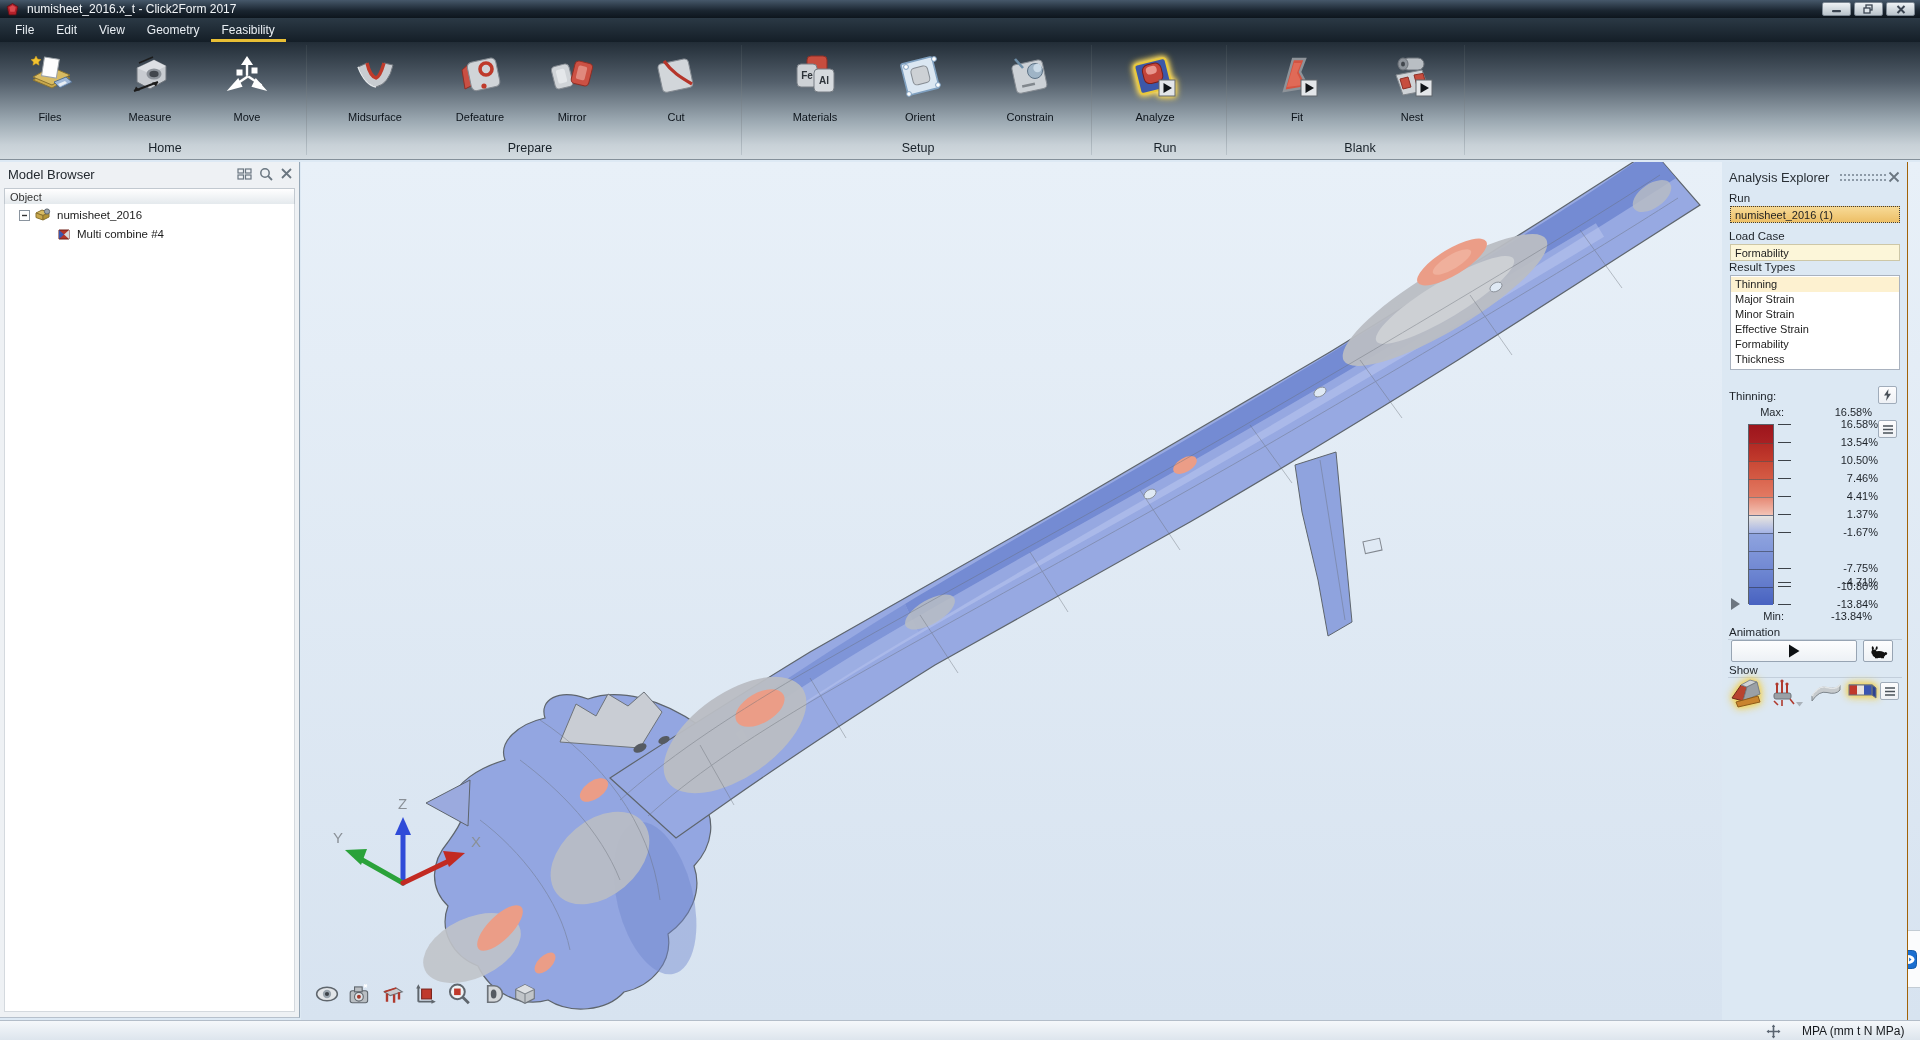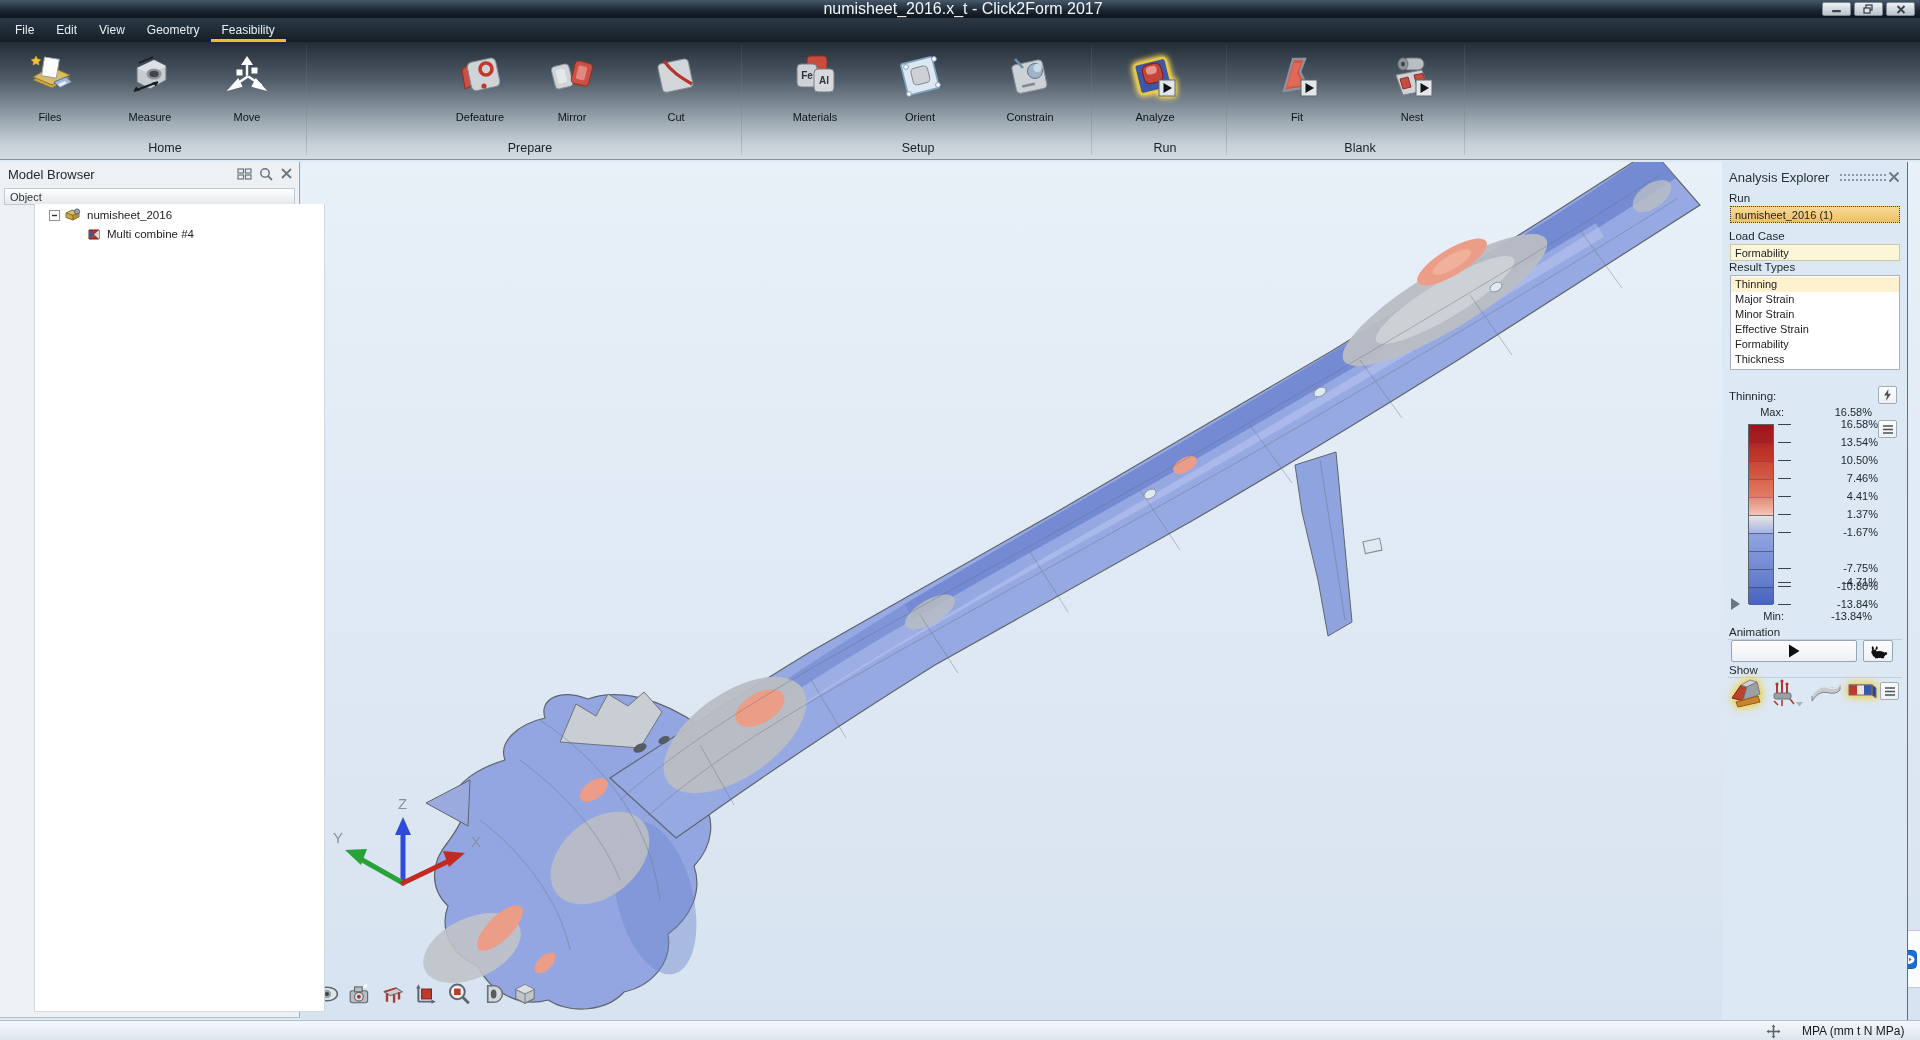--- a/index.html
+++ b/index.html
@@ -1,22 +1,22 @@
 <!DOCTYPE html>
 <html><head>
 <meta charset="utf-8">
 <style>
   html,body{margin:0;padding:0;background:#dde9f4;width:1920px;height:1040px;overflow:hidden;
     font-family:"Liberation Sans",sans-serif;-webkit-font-smoothing:antialiased;position:relative;}
   *{box-sizing:border-box;}
 
   
   .titlebar{position:absolute;left:0;top:0;width:1920px;height:18px;
-    background:linear-gradient(#46586a,#1a2530 60%,#0d151d);color:#f2f5f8;font-size:16px;
-    display:flex;align-items:center;padding-left:6px;flex-direction:column;}
+    background:linear-gradient(#46586a,#1a2530 60%,#0d151d);color:#f2f5f8;font-size:12px;
+    display:flex;align-items:center;padding-left:6px;}
   .titlebar .app-ico{width:13px;height:13px;margin-right:8px;}
   .winbtns{position:absolute;right:5px;top:2px;display:flex;gap:3px;}
   .winbtn{width:29px;height:14px;border:1px solid #7d8893;border-radius:2px;
     background:linear-gradient(#eef2f5,#b9c3cb);display:flex;align-items:center;justify-content:center;}
 
   
   .menubar{position:absolute;left:0;top:18px;width:1920px;height:24px;
     background:linear-gradient(#2b3945,#141e27);display:flex;align-items:stretch;padding-left:4px;}
   .menu-item{color:#e9eef3;font-size:12px;padding:5px 11px 3px 11px;}
   .menu-item.active{border-bottom:3px solid #e9bf35;padding-bottom:0;}
@@ -34,21 +34,21 @@
 
   
   .lpanel{position:absolute;left:0;top:162px;width:300px;height:856px;background:#eef1f4;
     border-right:1px solid #96a7b6;border-bottom:1px solid #b6c0cc;}
   .lp-head{position:absolute;left:8px;top:5px;font-size:13px;color:#23292f;}
   .lp-icons{position:absolute;right:6px;top:5px;display:flex;gap:7px;}
   .objhdr{position:absolute;left:4px;top:26px;width:291px;height:17px;
     background:linear-gradient(#ffffff,#e4e9ed);border:1px solid #c2c9d0;font-size:11px;color:#333;
     padding:2px 0 0 5px;}
   .lp-body{position:absolute;left:4px;top:42px;width:291px;height:808px;background:#fff;
-    border:1px solid #d4d9de;border-top:none;margin-left:30px;}
+    border:1px solid #d4d9de;border-top:none;}
   .trow{display:flex;align-items:center;height:16px;font-size:11.5px;color:#1c1c1c;margin-top:3px;}
 
   
   .viewport{position:absolute;left:301px;top:162px;width:1619px;height:858px;
     background:linear-gradient(#e8f0f8,#d7e3f0);}
   .vp-tools{position:absolute;left:14px;bottom:14px;display:flex;gap:9px;}
   .vp-tool{width:24px;height:24px;}
 
   
   .rpanel{position:absolute;left:1722px;top:162px;width:186px;height:858px;background:#dce8f3;
@@ -176,20 +176,28 @@
         <path d="M25 24 L37 32" fill="none"></path>
           <path d="M32 27 L40 36 L29 33 Z"></path>
         <rect x="13" y="17" width="5" height="5" fill="#fff" stroke-width="1"></rect>
         <rect x="28" y="15" width="5" height="5" fill="#fff" stroke-width="1"></rect>
       </g>
     </svg>
     <div class="rlabel">Move</div>
   </div>
   <div class="rsep" style="left:306px"></div>
 
+  <div class="ritem" style="left:332px">
+    <svg class="ricon" viewBox="0 0 46 46">
+      <path d="M6 14 Q13 32 24 34 Q37 31 41 12 L32 10 Q28 24 24 25 Q18 23 15 10 Z" fill="#c8ccd1" stroke="#6d737a"></path>
+      <path d="M15 10 Q18 23 24 25 Q28 24 32 10" fill="none" stroke="#bf3a2b" stroke-width="3.4"></path>
+      <path d="M6 14 Q13 32 24 34" fill="none" stroke="#e4e7ea" stroke-width="1.4"></path>
+    </svg>
+    <div class="rlabel">Midsurface</div>
+  </div>
   <div class="ritem" style="left:437px">
     <svg class="ricon" viewBox="0 0 46 46">
       <path d="M5 17 L13 10 L16 32 L8 36 Z" fill="#c94f43" stroke="#8d2f26"></path>
       <rect x="12" y="7" width="29" height="29" rx="5" fill="#d0d4d8" stroke="#858b92" transform="rotate(-12 26 21)"></rect>
       <circle cx="29" cy="16" r="6" fill="none" stroke="#bf3a2b" stroke-width="3.6"></circle>
       <circle cx="27" cy="33" r="2.6" fill="#bf3a2b"></circle>
     </svg>
     <div class="rlabel">Defeature</div>
   </div>
   <div class="ritem" style="left:529px">

